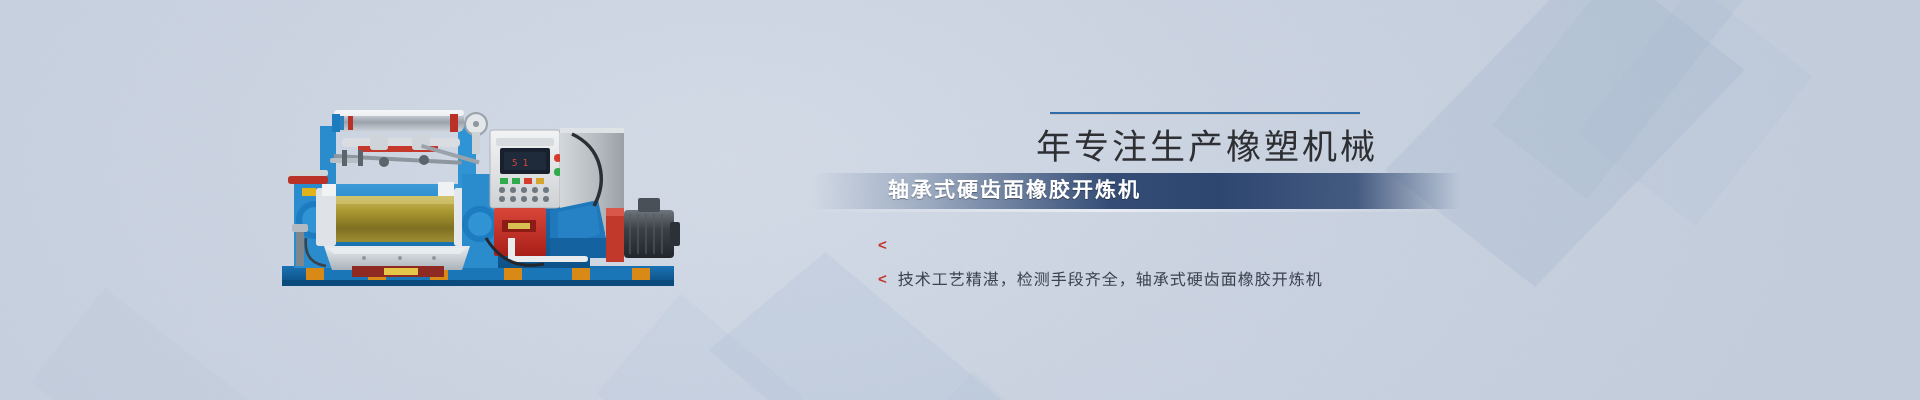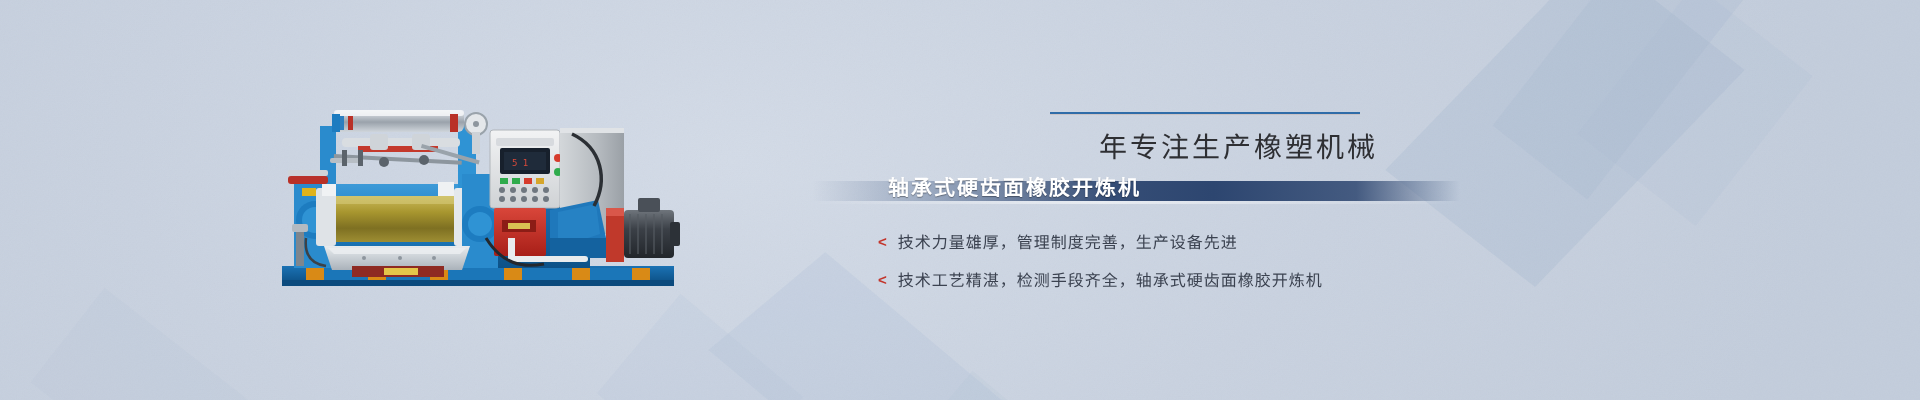--- a/index.html
+++ b/index.html
@@ -97,45 +97,45 @@
     border: 0;
     border-top: 2px solid #2f6ca8;
     border-bottom: 1px solid rgba(200,180,175,0.55);
     margin-bottom: 0;
   }
 
   .headline {
     margin: 10px 0 0 0;
     text-align: right;
     padding-right: 242px;
-    font-size: 28px;
+    font-size: 35px;
     line-height: 46px;
     letter-spacing: 3px;
     font-weight: 400;
     color: #2e2f33;
     font-family: "Liberation Serif", "DejaVu Serif", serif;
     white-space: nowrap;
   }
 
   .subbar {
     position: relative;
-    margin-top: 10px;
+    margin-top: 2px;
     margin-left: -48px;
     width: 648px;
-    height: 20px;
+    height: 36px;
     background: linear-gradient(
         to right,
         rgba(60,86,128,0) 0%,
         rgba(60,86,128,0.35) 18%,
         rgba(45,70,112,0.95) 46%,
         #2d4670 62%,
         rgba(45,70,112,0.85) 84%,
         rgba(60,86,128,0) 100%);
     display: flex;
-    align-items: flex-end;
+    align-items: flex-start;
   }
   .subbar::after {
     content: "";
     position: absolute;
     left: 0; right: 0; bottom: -3px;
     height: 3px;
     background: linear-gradient(to right,
       rgba(255,255,255,0) 0%,
       rgba(255,255,255,0.55) 45%,
       rgba(255,255,255,0) 100%);
@@ -397,21 +397,20 @@
 
     <h1 class="headline">年专注生产橡塑机械</h1>
 
     <div class="subbar">
       <span class="subbar-text">轴承式硬齿面橡胶开炼机</span>
     </div>
 
     <ul class="bullets">
       <li class="bullet">
         <span class="bullet-marker">&lt;</span>
-        <span>技术力量雄厚，管理制度完善，生产设备先进</span>
       </li>
       <li class="bullet">
         <span class="bullet-marker">&lt;</span>
         <span>技术工艺精湛，检测手段齐全，轴承式硬齿面橡胶开炼机</span>
       </li>
     </ul>
 
   </div>
 </div>
 

